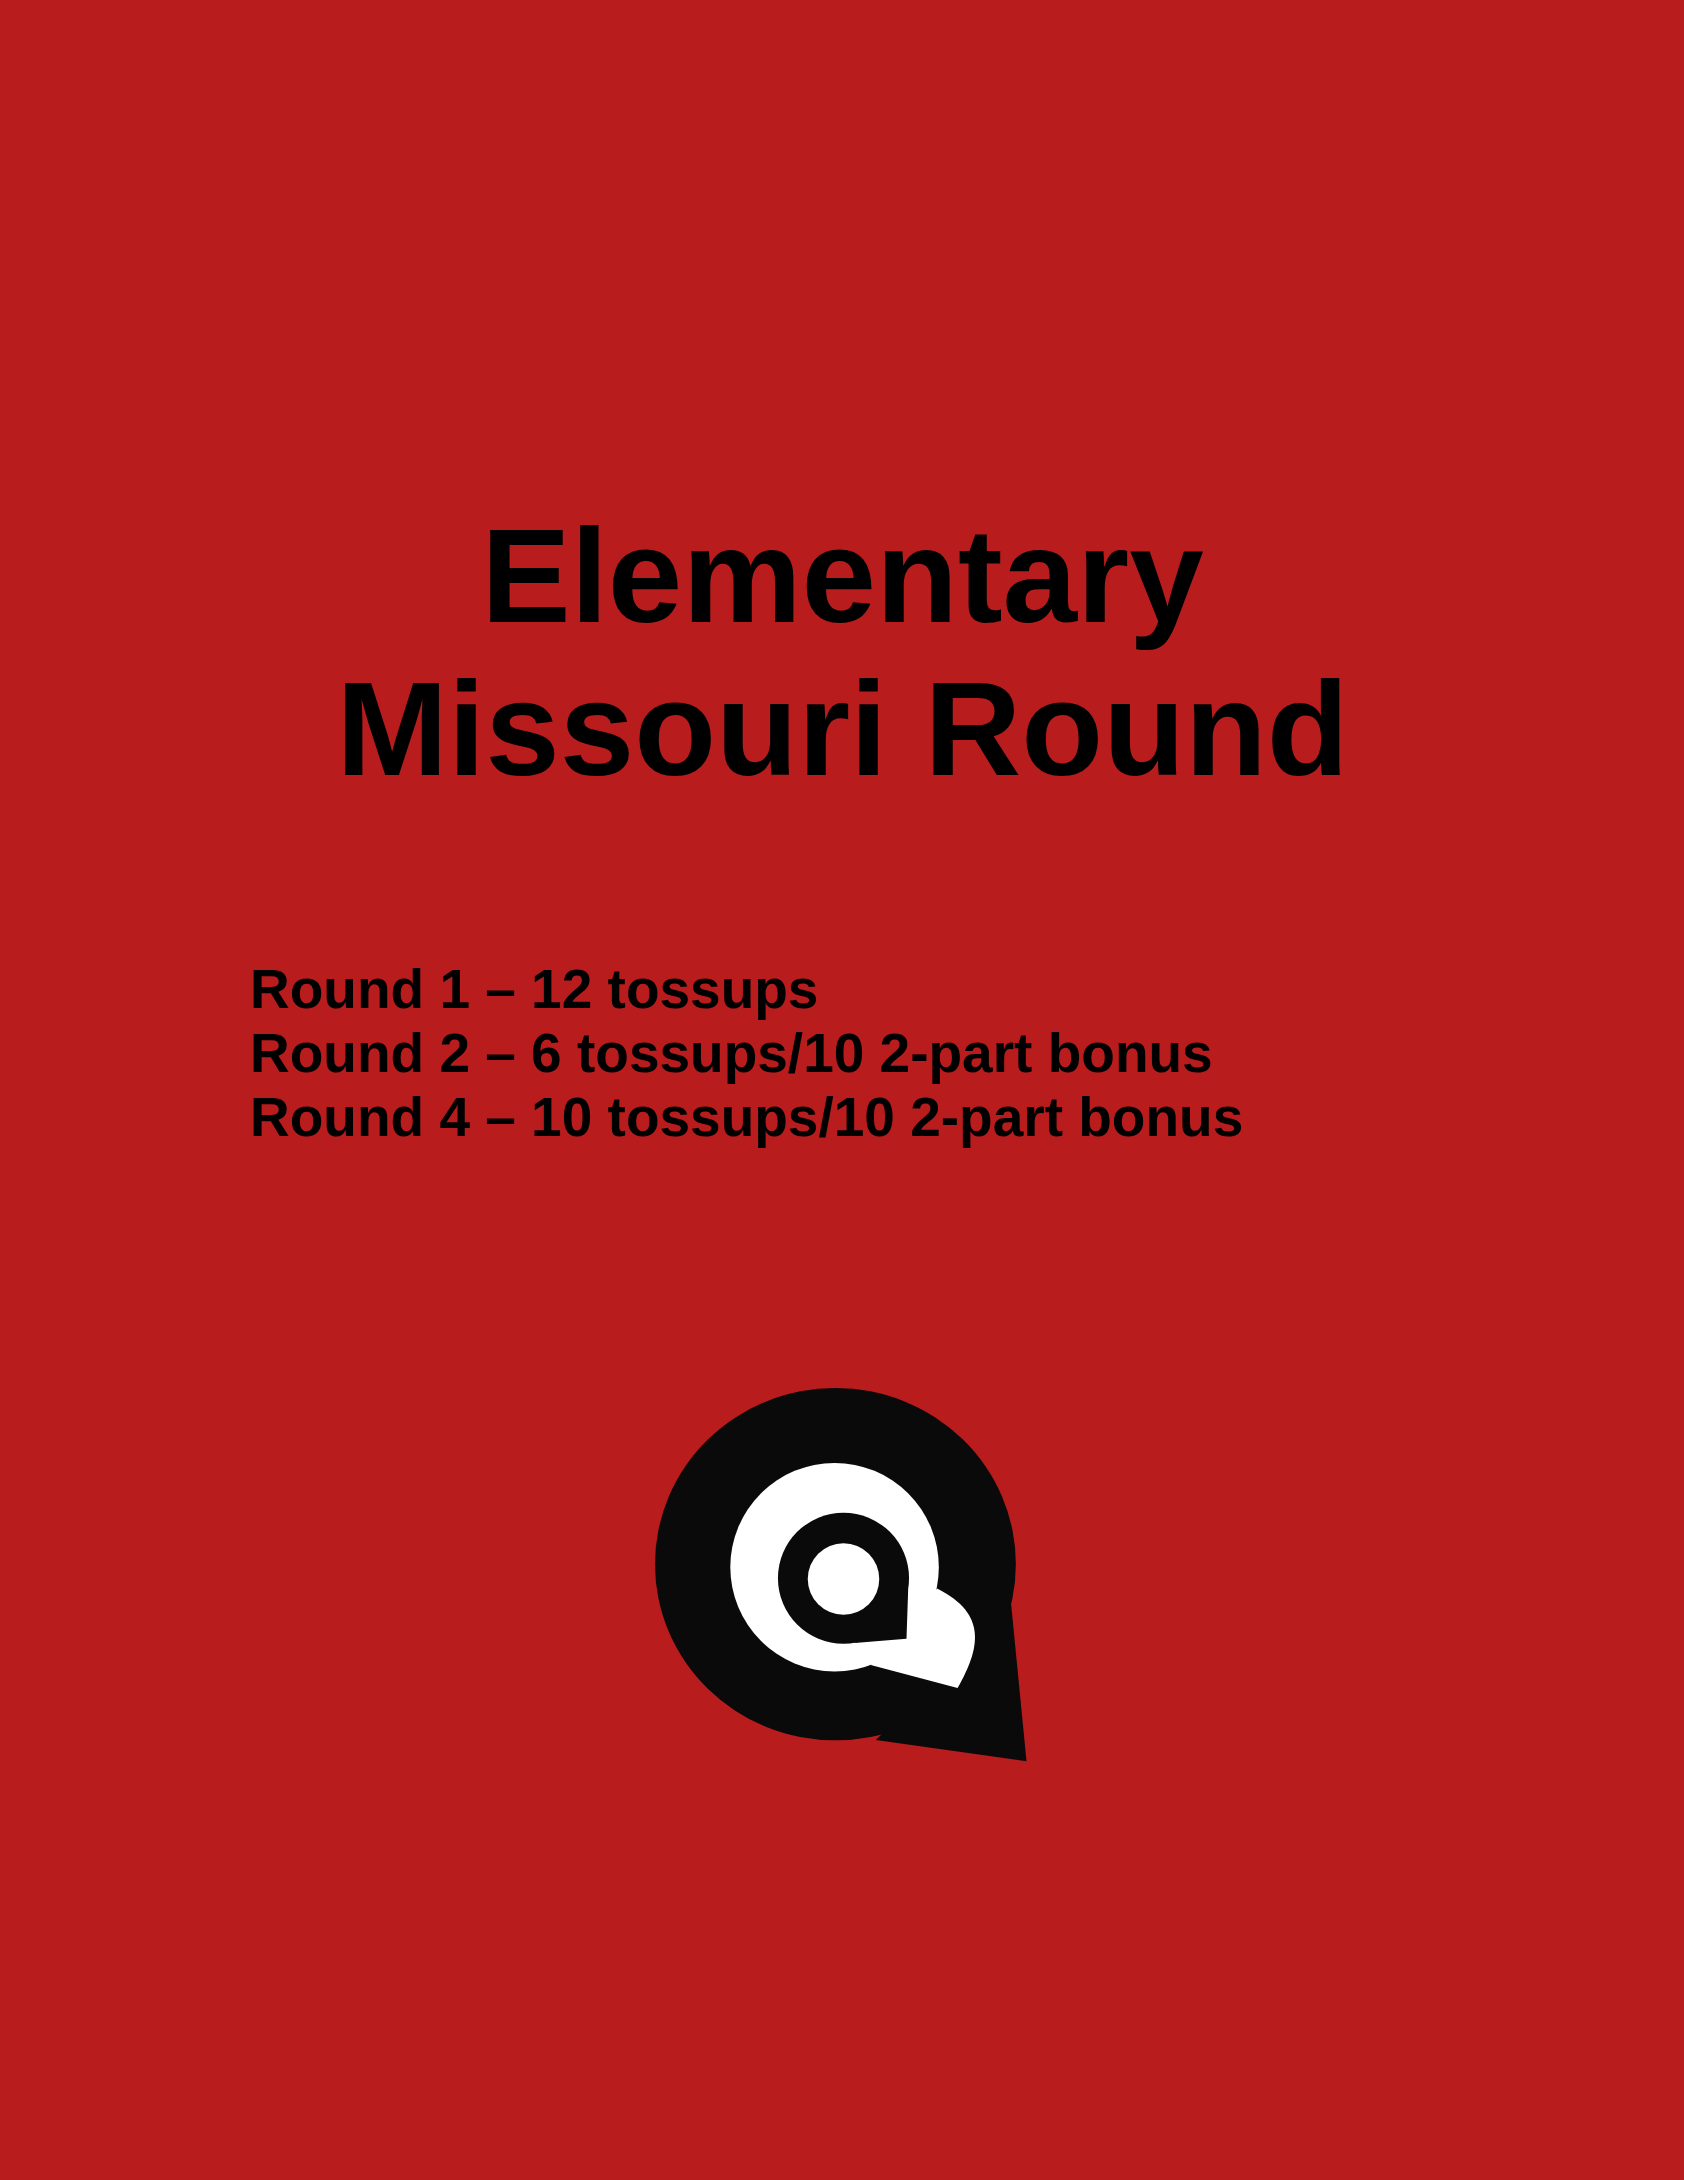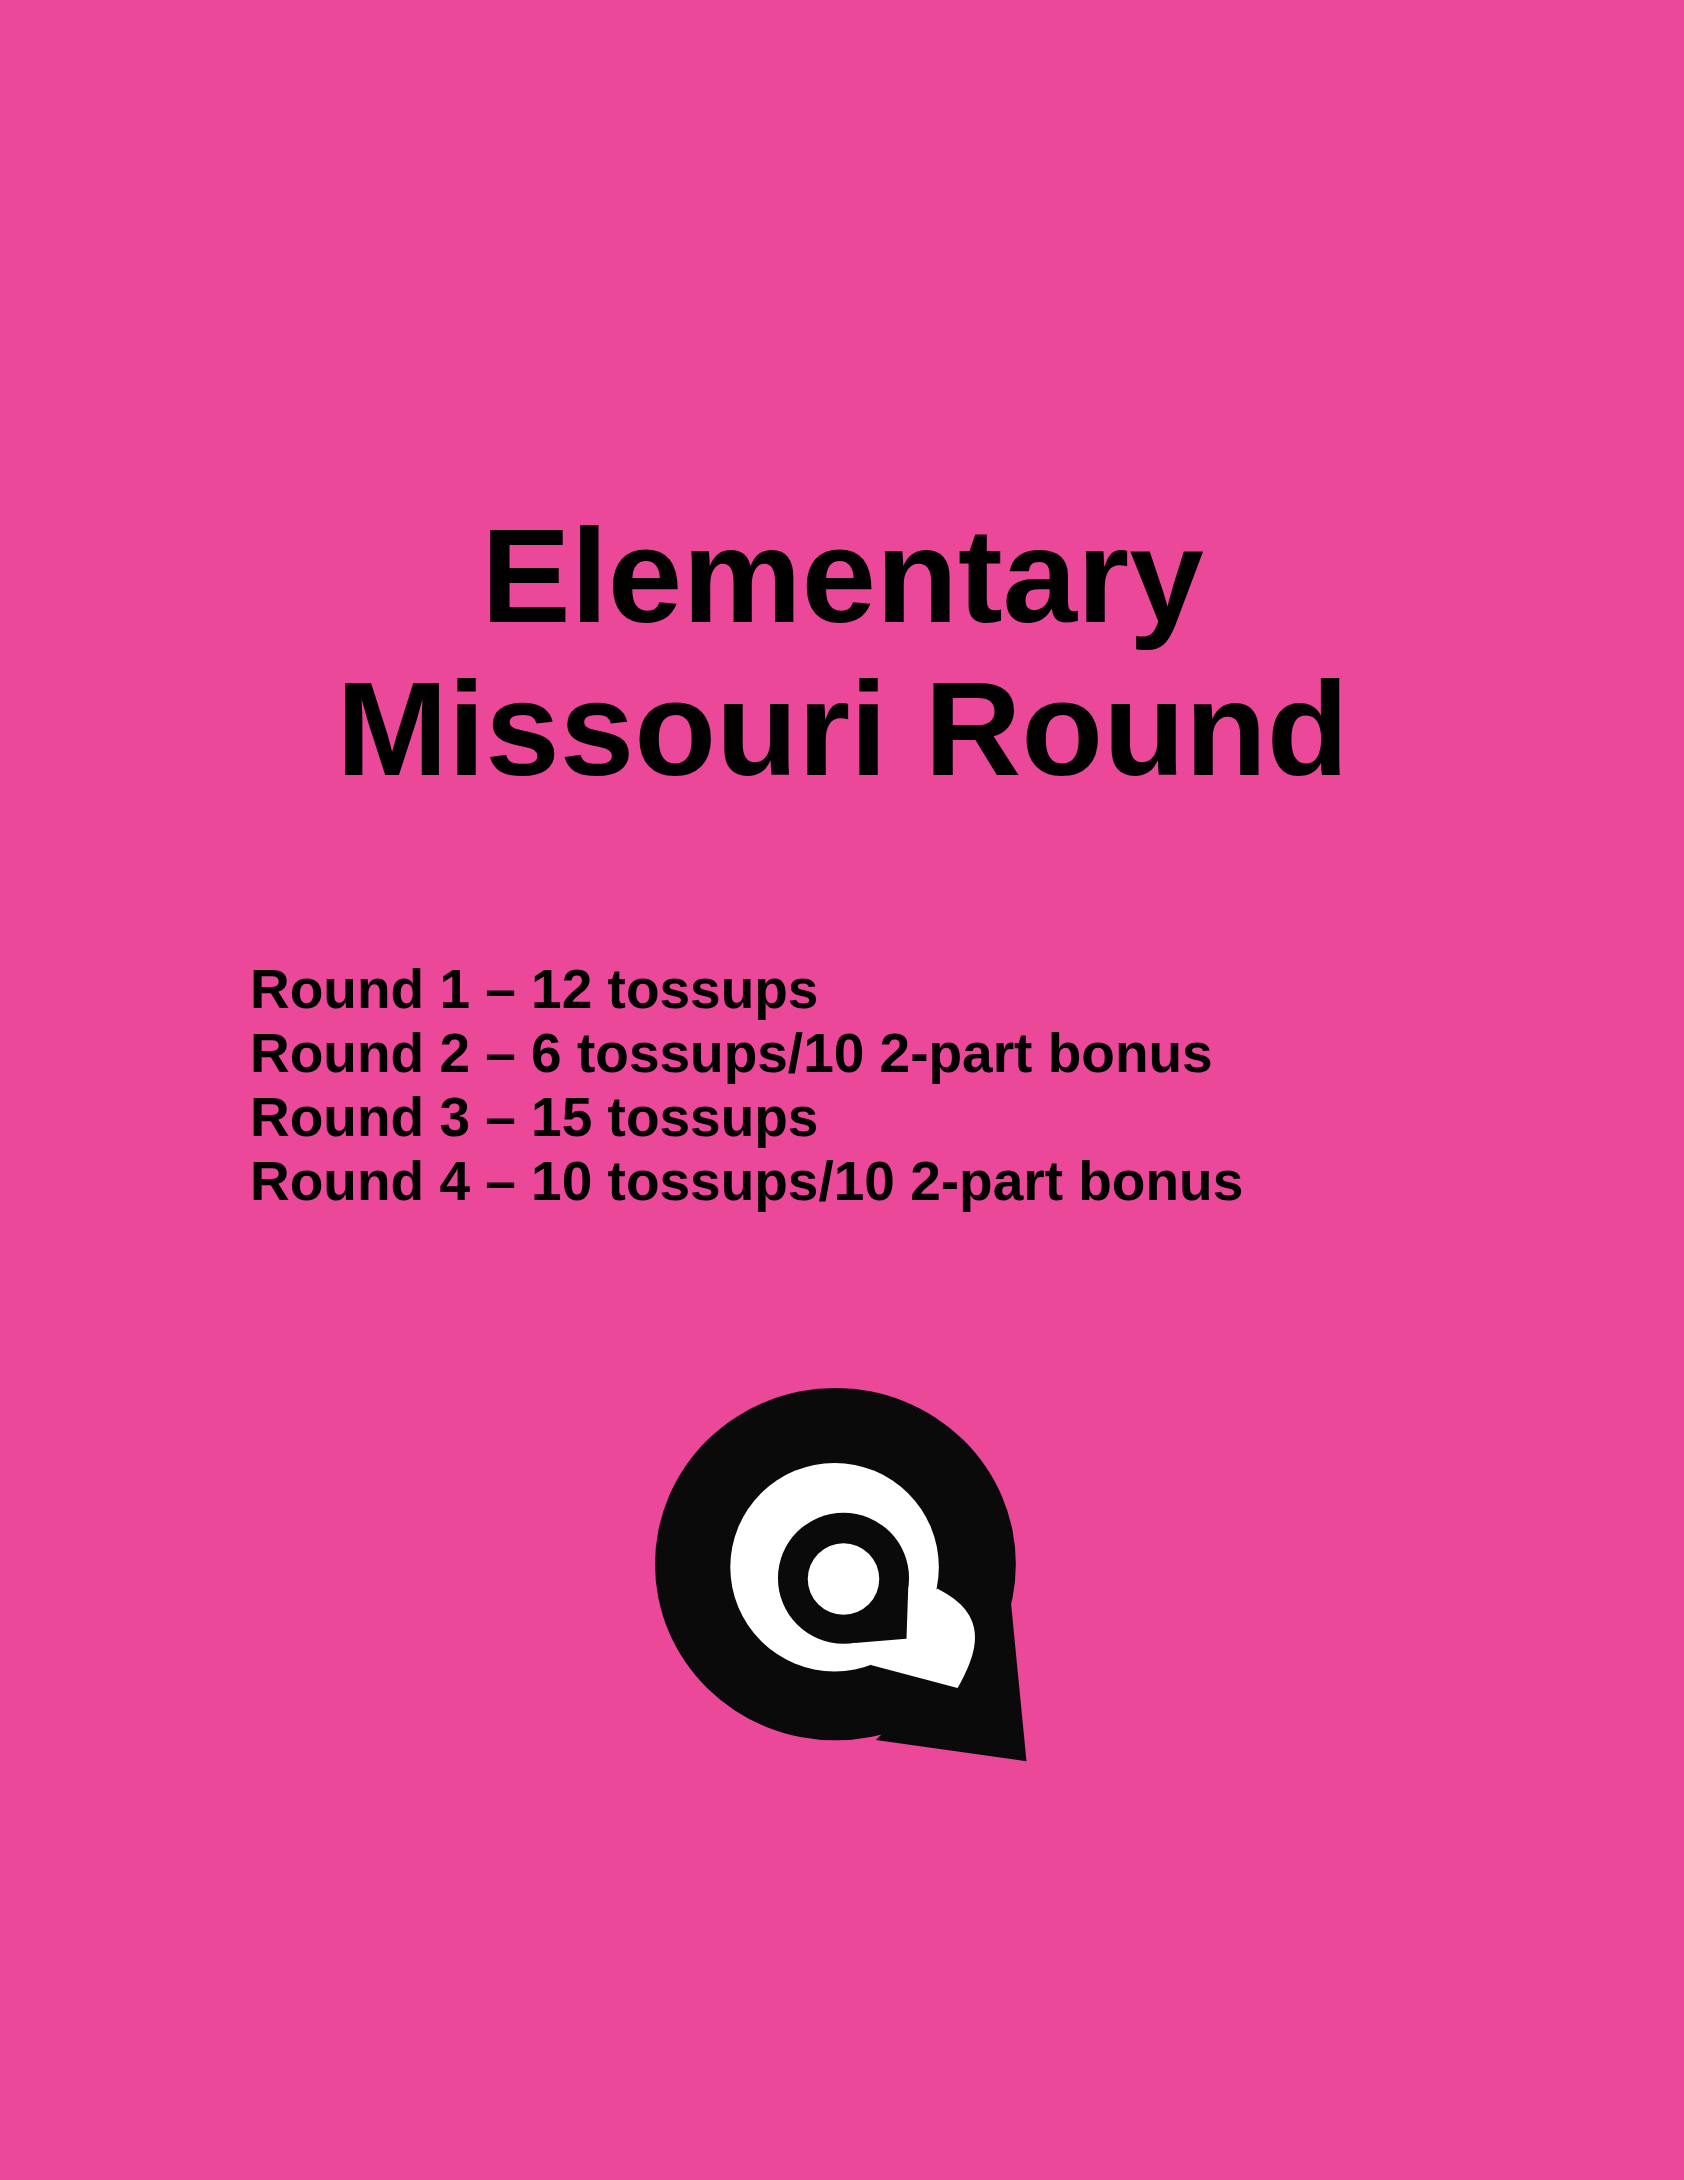--- a/index.html
+++ b/index.html
@@ -5,21 +5,21 @@
 <style>
   html, body {
     margin: 0;
     padding: 0;
     background: #ffffff;
   }
   .page {
     position: relative;
     width: 1685px;
     height: 2181px;
-    background: #ec4899;
+    background: #b91c1c;
     overflow: hidden;
     font-family: "Liberation Sans", "DejaVu Sans", sans-serif;
     color: #000000;
   }
   .doc-title {
     position: absolute;
     top: 499px;
     left: 0;
     width: 100%;
     margin: 0;
@@ -60,21 +60,20 @@
 <div class="page">
 
   <h1 class="doc-title">
     <span class="title-line">Elementary</span>
     <span class="title-line">Missouri Round</span>
   </h1>
 
   <div class="rounds">
     <div class="round-line">Round 1 – 12 tossups</div>
     <div class="round-line">Round 2 – 6 tossups/10 2-part bonus</div>
-    <div class="round-line">Round 3 – 15 tossups</div>
     <div class="round-line">Round 4 – 10 tossups/10 2-part bonus</div>
   </div>
 
   <svg class="logo" viewBox="0 0 450 450" xmlns="http://www.w3.org/2000/svg" aria-hidden="true">
 
     <ellipse cx="215.5" cy="210.5" rx="212" ry="207" fill="#0a0a0a"></ellipse>
     <polygon points="422,258 263,417 440,442" fill="#0a0a0a"></polygon>
 
     <circle cx="214.5" cy="214" r="122.5" fill="#ffffff"></circle>
     <path d="M335,239 C395,269 385,310 359,356 L257,329 Z" fill="#ffffff"></path>

